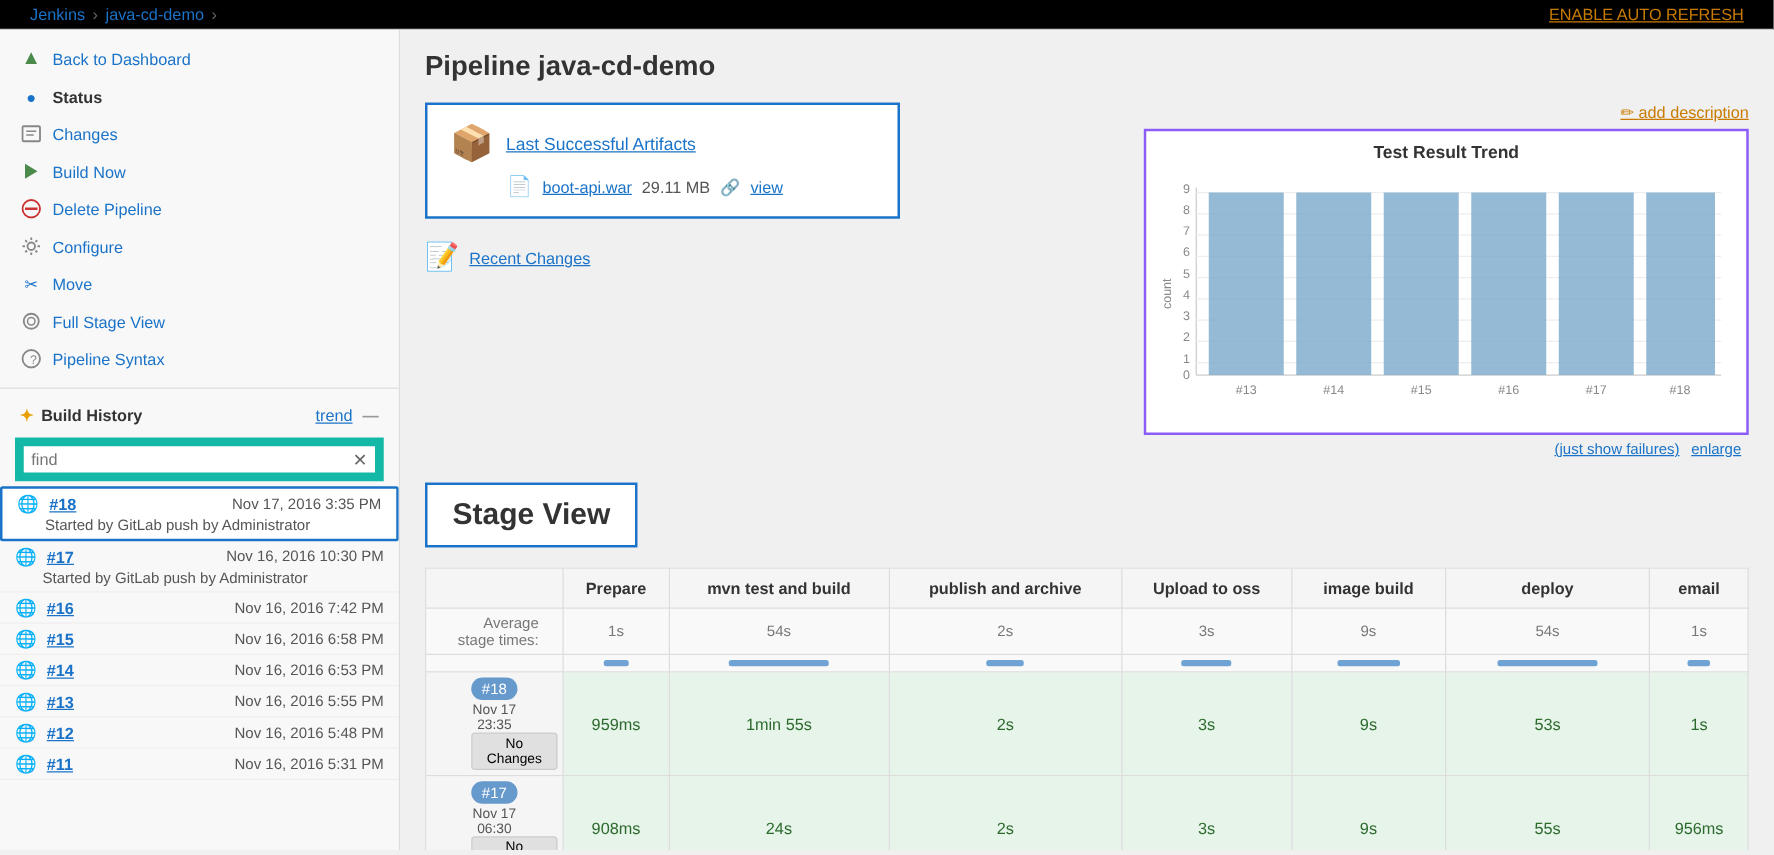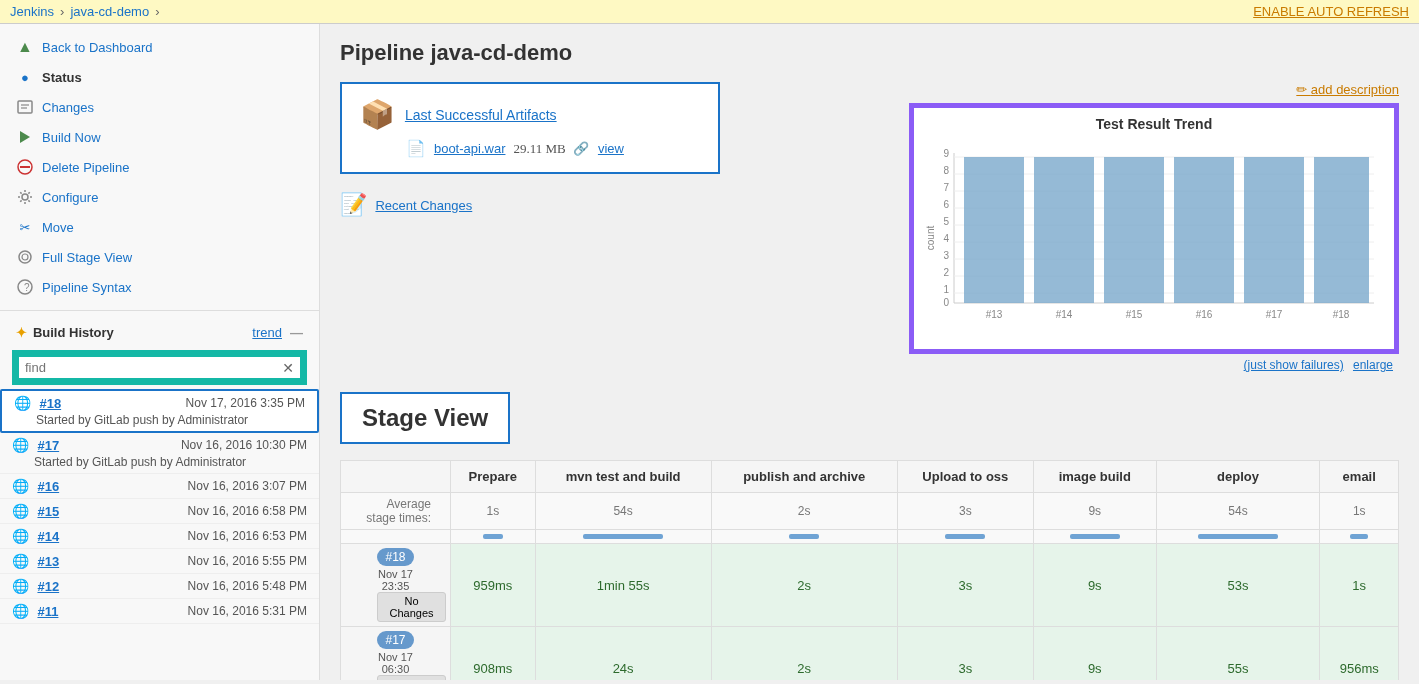--- a/index.html
+++ b/index.html
@@ -1,22 +1,22 @@
 <!DOCTYPE html>
 <html><head>
   <meta charset="utf-8">
   <style>
     * { box-sizing: border-box; margin: 0; padding: 0; }
     body { font-family: Arial, sans-serif; font-size: 13px; background: #f0f0f0; color: #333; }
 
     
     .top-bar {
-      background: #fef9c3;
+      background: #000000;
       border-bottom: 1px solid #ccc;
-      padding: 4px 10px;
+      padding: 4px 24px;
       display: flex;
       justify-content: space-between;
       align-items: center;
     }
     .breadcrumb { display: flex; align-items: center; gap: 6px; font-size: 13px; }
     .breadcrumb a { color: #1a73c8; text-decoration: none; }
     .breadcrumb span { color: #666; }
     .auto-refresh { color: #c97b00; font-size: 13px; text-decoration: underline; cursor: pointer; }
 
     
@@ -109,21 +109,21 @@
       padding: 14px 18px;
       display: inline-block;
       margin-bottom: 10px;
       min-width: 380px;
     }
     .artifacts-header { display: flex; align-items: center; gap: 10px; margin-bottom: 8px; }
     .artifacts-title { color: #1a73c8; text-decoration: underline; font-size: 14px; cursor: pointer; }
     .artifacts-file { display: flex; align-items: center; gap: 8px; padding-left: 46px; }
     .file-icon { font-size: 16px; }
     .file-link { color: #1a73c8; text-decoration: underline; cursor: pointer; }
-    .file-size { color: #555; font-family: Liberation Serif, serif; }
+    .file-size { color: #555; }
     .view-link { color: #1a73c8; text-decoration: underline; cursor: pointer; }
 
     
     .recent-changes { display: flex; align-items: center; gap: 8px; margin-top: 8px; cursor: pointer; color: #1a73c8; }
     .chart-title { font-weight: bold; text-align: center; margin-bottom: 6px; font-size: 14px; }
 
     
     .top-section {
       display: flex;
       gap: 20px;
@@ -338,21 +338,21 @@
         <span style="color:#6699cc; font-size:14px;">🌐</span>
         <a class="build-num">#17</a>
         <span class="build-date">Nov 16, 2016 10:30 PM</span>
       </div>
       <div class="build-item-sub">Started by GitLab push by Administrator</div>
     </div>
           <div class="build-item">
       <div class="build-item-top">
         <span style="color:#6699cc; font-size:14px;">🌐</span>
         <a class="build-num">#16</a>
-        <span class="build-date">Nov 16, 2016 3:07 PM</span>
+        <span class="build-date">Nov 16, 2016 7:42 PM</span>
       </div>
 
     </div>
           <div class="build-item">
       <div class="build-item-top">
         <span style="color:#6699cc; font-size:14px;">🌐</span>
         <a class="build-num">#15</a>
         <span class="build-date">Nov 16, 2016 6:58 PM</span>
       </div>
 
@@ -416,21 +416,21 @@
         <div class="recent-changes">
           <span style="font-size:22px;">📝</span>
           <a style="color:#1a73c8; text-decoration:underline;">Recent Changes</a>
         </div>
       </div>
 
       <div class="top-right">
         <a class="add-description">
           <span>✏ </span><span>add description</span>
         </a>
-        <div style="border:5px solid #8b5cf6; background:white; padding:8px 10px; display:inline-block;">
+        <div style="border:2px solid #8b5cf6; background:white; padding:8px 10px; display:inline-block;">
           <div class="chart-title">Test Result Trend</div>
           <svg class="chart-area" viewBox="0 0 460 190" width="460" height="190">
 
             <line x1="30" y1="10" x2="30" y2="160" stroke="#ccc" stroke-width="1"></line>
 
             <line x1="30" y1="160" x2="450" y2="160" stroke="#ccc" stroke-width="1"></line>
 
             <text x="25" y="14" font-size="10" fill="#888" text-anchor="end">9</text>
             <text x="25" y="31" font-size="10" fill="#888" text-anchor="end">8</text>
             <text x="25" y="48" font-size="10" fill="#888" text-anchor="end">7</text>

